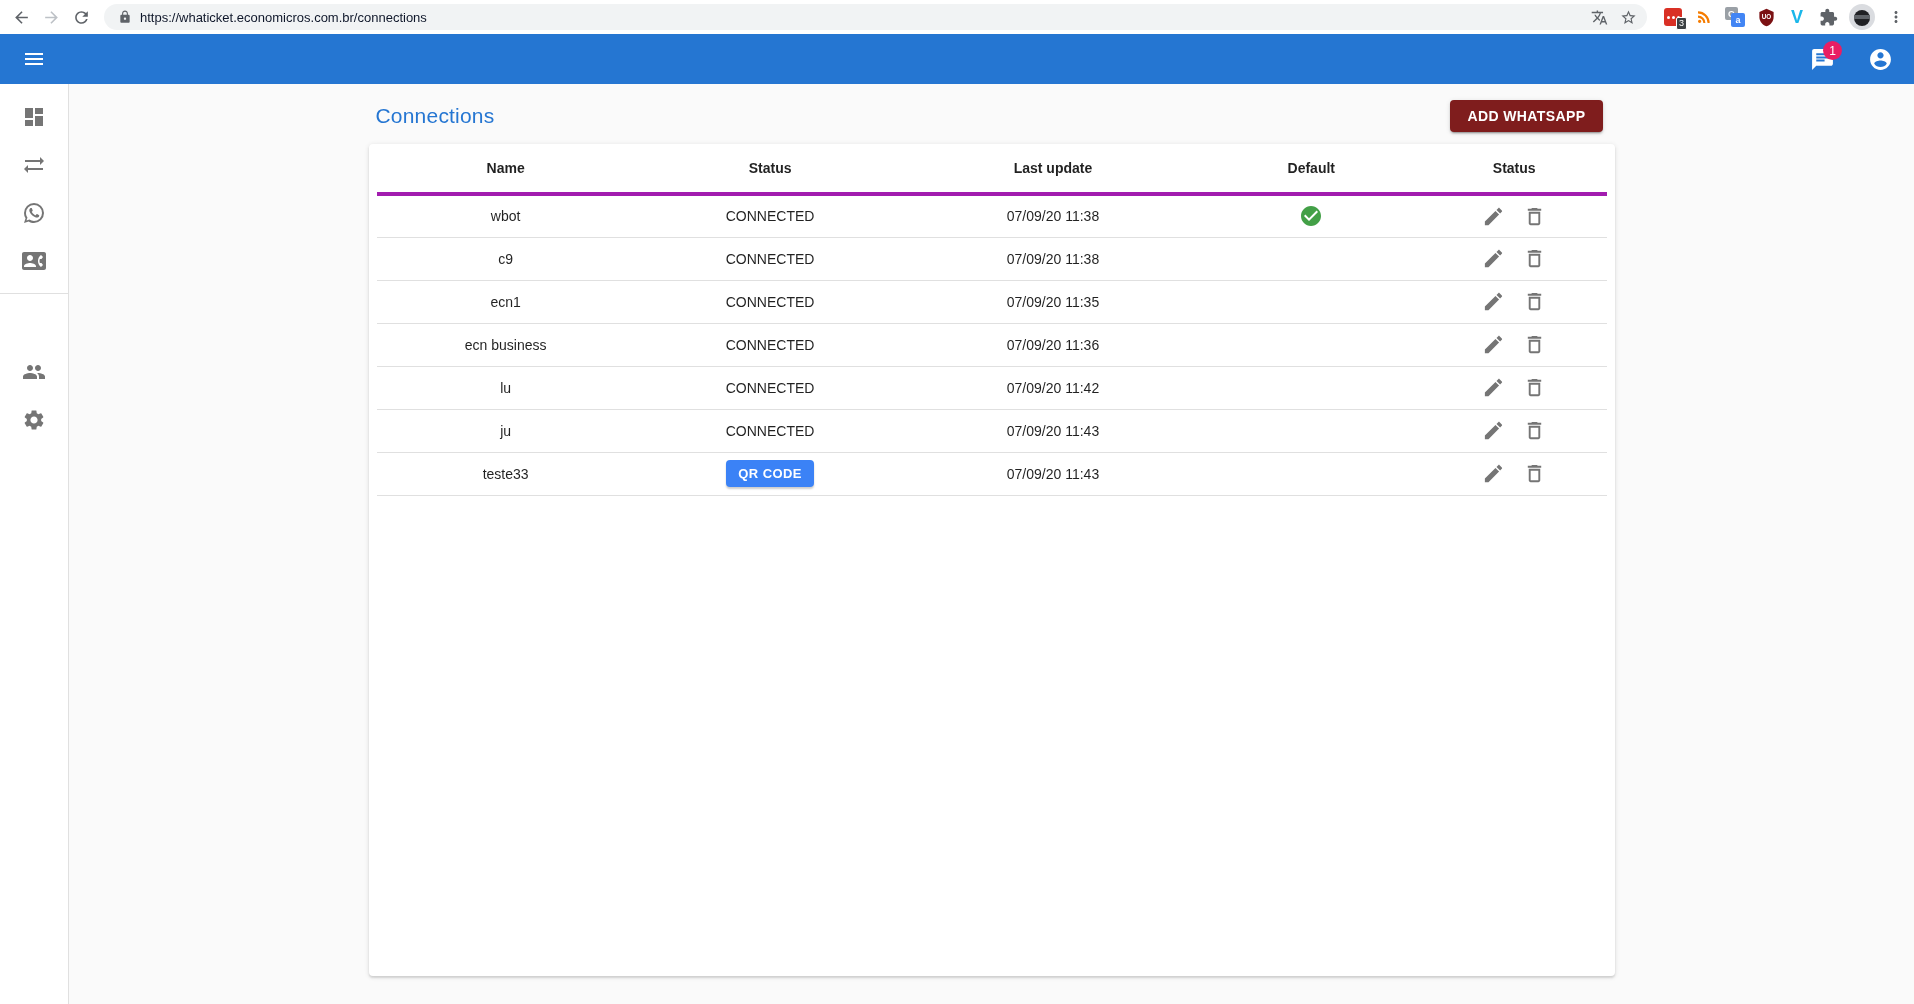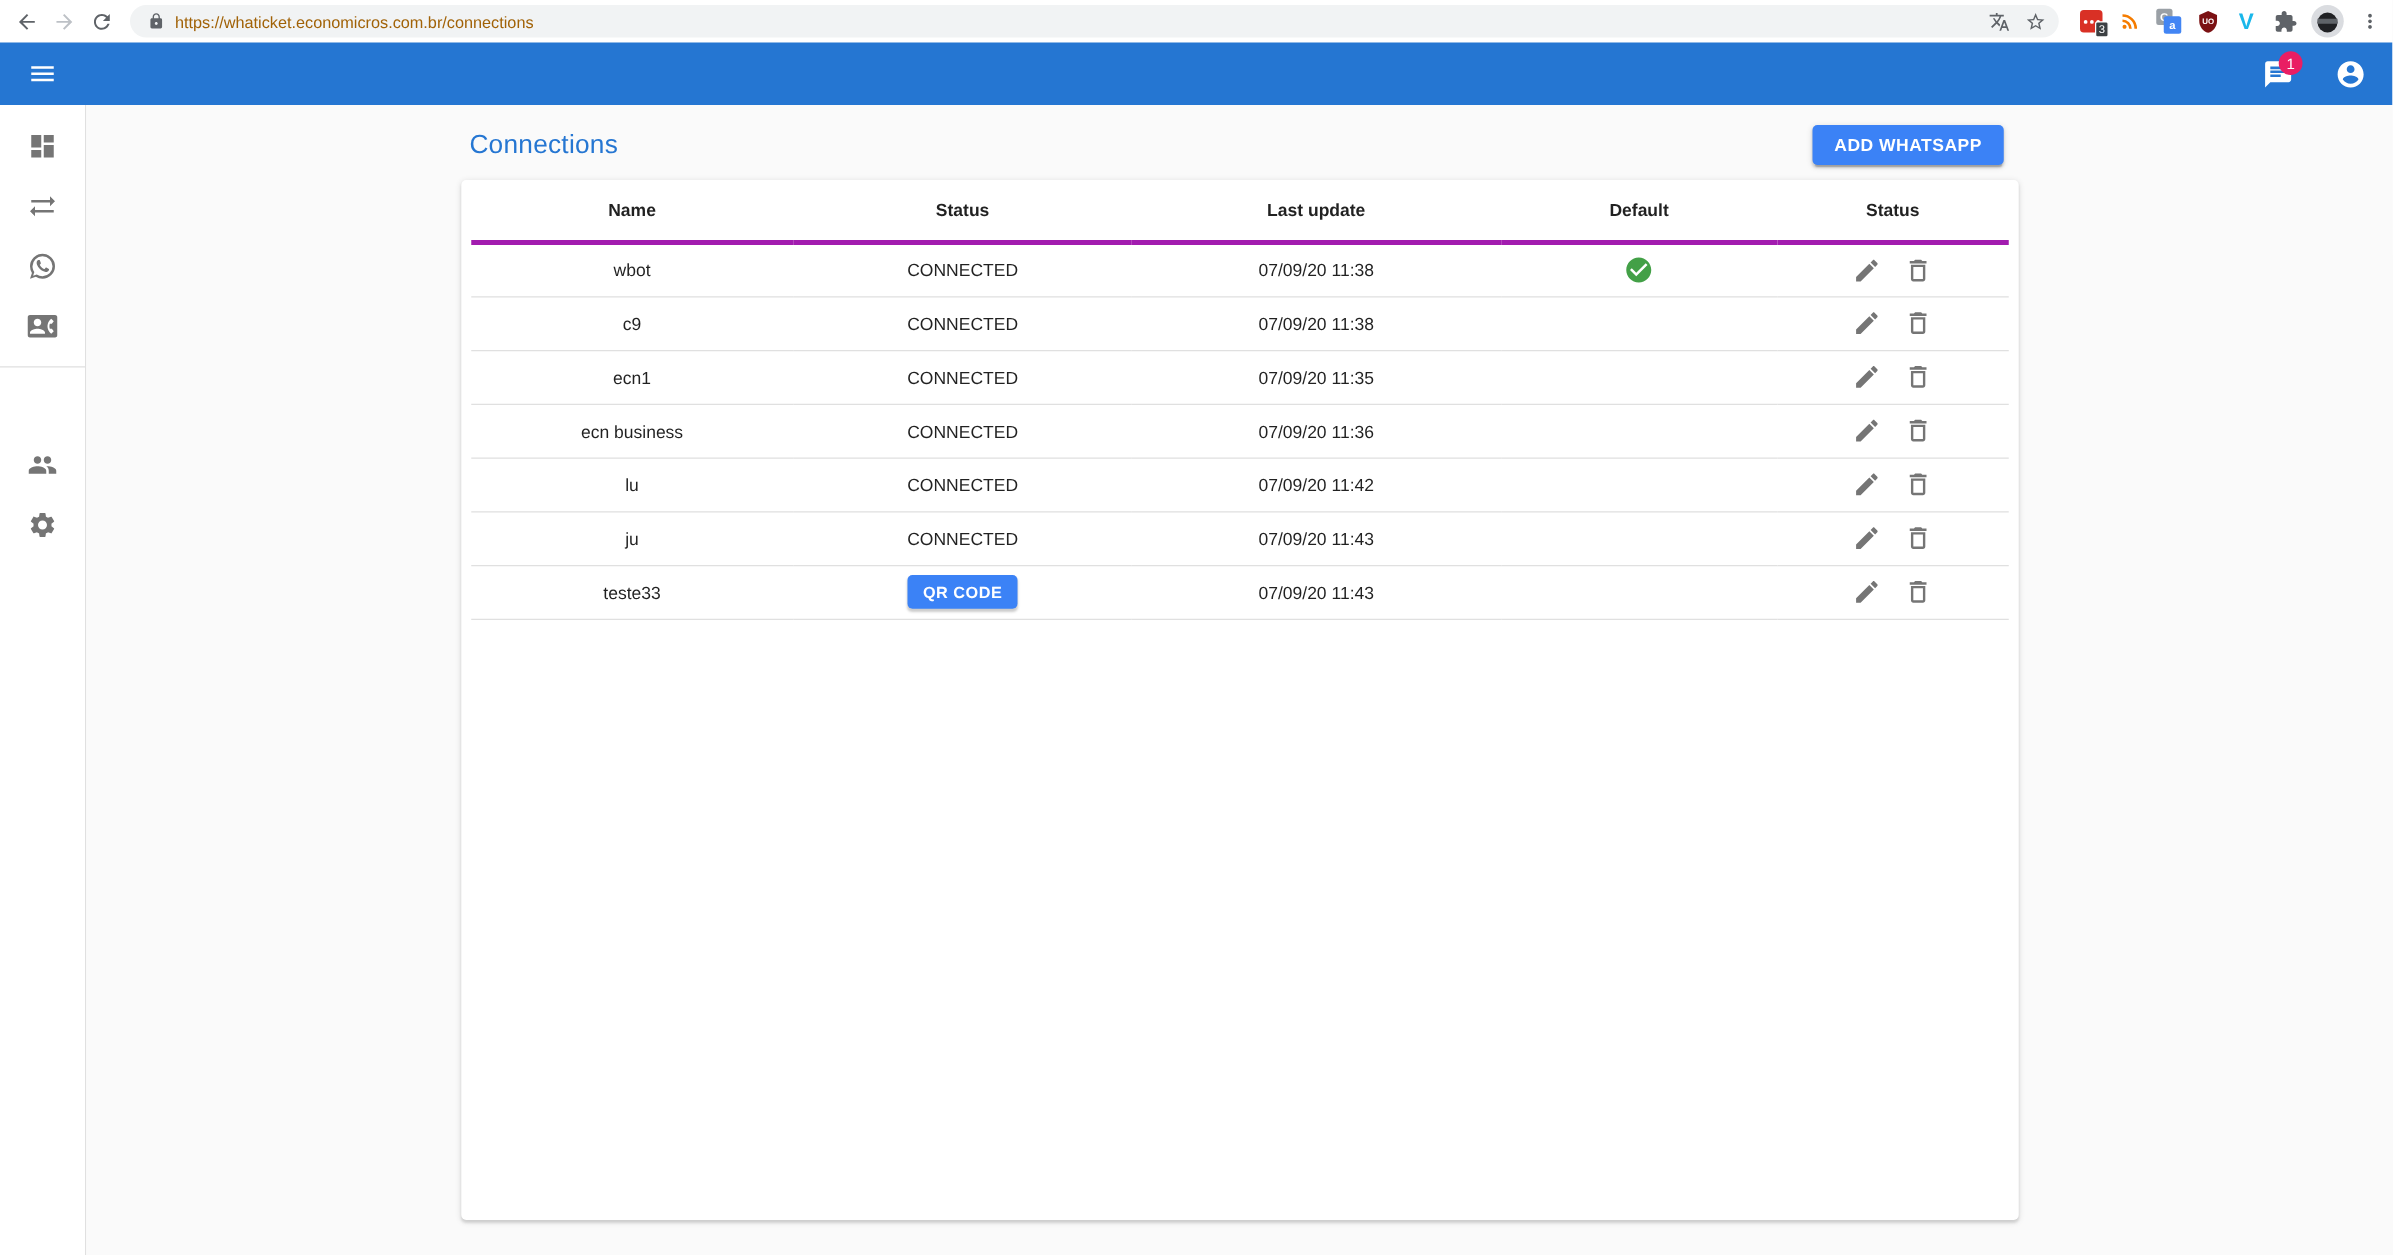--- a/index.html
+++ b/index.html
@@ -7,21 +7,21 @@
     font-family:"Liberation Sans", sans-serif; background:#fafafa; }
 
   
   .btoolbar { height:34px; background:#ffffff; display:flex; align-items:center; padding:0 8px 0 6px; }
   .nav-btn { width:26px; height:26px; border:none; background:transparent; display:flex; align-items:center; justify-content:center; margin:0 2px; cursor:pointer; }
   .nav-btn svg { width:19px; height:19px; fill:#5f6368; }
   .nav-btn.disabled svg { fill:#bdc1c6; }
   .omnibox { flex:1; height:26px; background:#f1f3f4; border-radius:13px; margin:0 10px 0 8px;
     display:flex; align-items:center; padding:0 10px; }
   .omnibox .lock { width:14px; height:14px; fill:#5f6368; margin:0 8px 0 4px; flex:none; }
-  .url-text { font-size:13px; color:#a16207; flex:1; white-space:nowrap; overflow:hidden; }
+  .url-text { font-size:13px; color:#0f172a; flex:1; white-space:nowrap; overflow:hidden; }
   .omni-ico { width:17px; height:17px; fill:#5f6368; margin-left:12px; flex:none; cursor:pointer; }
   .ext-area { display:flex; align-items:center; gap:11px; margin-left:6px; }
   .ext-ico { width:20px; height:20px; position:relative; display:flex; align-items:center; justify-content:center; cursor:pointer; }
   .ext-red { width:18px; height:18px; border-radius:3px; background:#d93025; display:flex; align-items:center; justify-content:center; gap:2px; }
   .ext-red i { width:3px; height:3px; border-radius:50%; background:#fff; }
   .ext-badge { position:absolute; right:-4px; bottom:-3px; background:#3c4043; color:#fff;
     font-size:9px; line-height:11px; padding:0 2px; border-radius:2px; border:1px solid #fff; }
   .rss-svg { width:18px; height:18px; fill:#f57c00; }
   .tr-back { position:absolute; left:0; top:0; width:13px; height:13px; background:#9aa0a6; border-radius:2px;
     color:#fff; font-size:9px; font-weight:bold; display:flex; align-items:center; justify-content:center; }
@@ -53,21 +53,21 @@
     display:flex; flex-direction:column; flex:none; }
   .side-item { height:48px; display:flex; align-items:center; justify-content:center; cursor:pointer; background:transparent; border:none; }
   .side-item svg { width:24px; height:24px; fill:#757575; }
   .side-divider { height:0; border-top:1px solid #e0e0e0; margin:8px 0; }
   .side-spacer { height:46px; }
 
   .content { flex:1; background:#fafafa; overflow:hidden; }
   .container { width:1246px; margin:0 auto; }
   .page-head { display:flex; align-items:center; justify-content:space-between; padding:14px 12px 10px 7px; height:60px;gap:12px; }
   .page-title { font-size:21px; font-weight:500; color:#2576d2; letter-spacing:0.2px; }
-  .btn-primary { background:#3b82f6; color:#ffffff; border:none; border-radius:4px; cursor:pointer;
+  .btn-primary { background:#7f1d1d; color:#ffffff; border:none; border-radius:4px; cursor:pointer;
     font-family:"Liberation Sans", sans-serif; font-size:14px; font-weight:bold; letter-spacing:0.4px;
     padding:8px 17px; box-shadow:0 3px 1px -2px rgba(0,0,0,.2),0 2px 2px 0 rgba(0,0,0,.14),0 1px 5px 0 rgba(0,0,0,.12); }
 
   .card { background:#ffffff; border-radius:4px; height:832px; padding:0 8px;
     box-shadow:0 1px 5px 0 rgba(0,0,0,.12),0 2px 2px 0 rgba(0,0,0,.10); }
   table { width:100%; border-collapse:collapse; table-layout:fixed; }
   th { height:50px; font-size:14px; font-weight:bold; color:rgba(0,0,0,.87); text-align:center;
     border-bottom:4px solid #a21caf; }
   td { height:43px; font-size:14px; color:rgba(0,0,0,.87); text-align:center; border-bottom:1px solid #e0e0e0;margin-top:19px; }
   .col-name{width:21%} .col-status{width:22%} .col-update{width:24%} .col-default{width:18%} .col-actions{width:15%}

